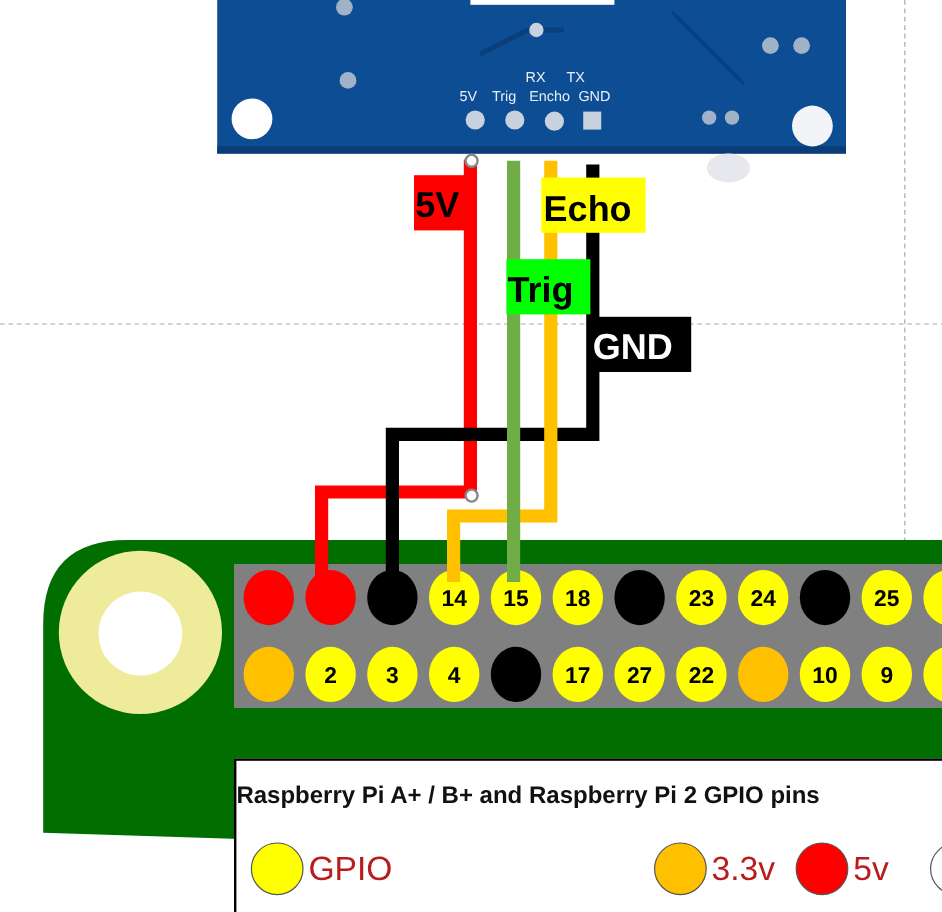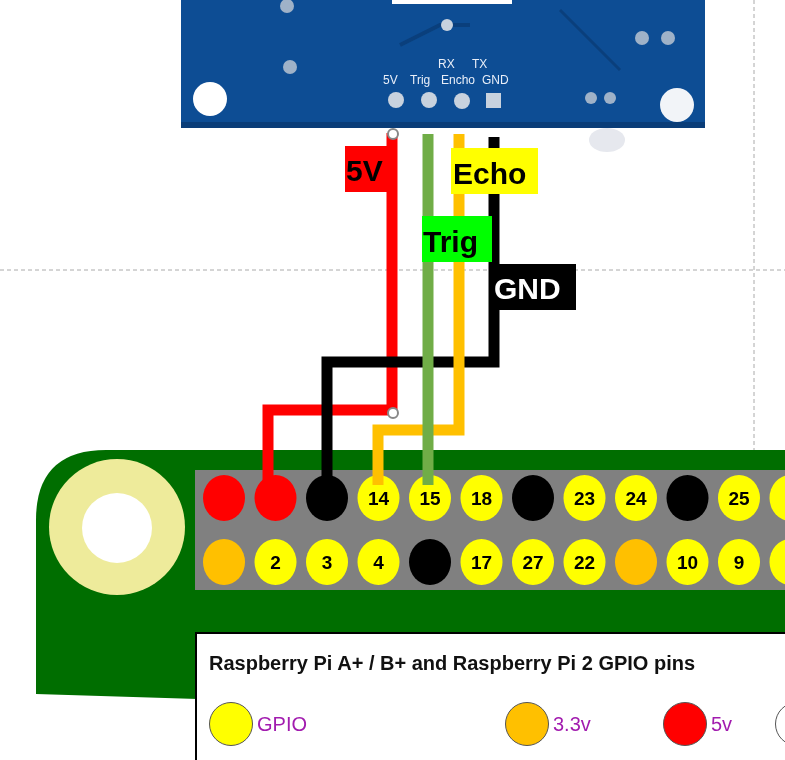--- a/index.html
+++ b/index.html
@@ -2,24 +2,24 @@
 <html><head>
 <meta charset="utf-8">
 <style>
   html, body { margin: 0; padding: 0; }
   body { width: 785px; height: 760px; position: relative; overflow: hidden; background: #ffffff; font-family: "Liberation Sans", sans-serif; }
   svg { position: absolute; left: 0; top: 0; }
   .pin-label { font-family: "Liberation Sans", sans-serif; font-weight: bold; font-size: 19px; fill: #000; }
   .wire-label { font-family: "Liberation Sans", sans-serif; font-weight: bold; font-size: 30px; }
   .sensor-label { font-family: "Liberation Sans", sans-serif; font-size: 12px; fill: #e8eef8; }
   .legend { position: absolute; left: 195px; top: 632px; width: 620px; height: 140px; background: #fff; border: 2px solid #000; box-sizing: border-box; }
-  .legend-title { position: absolute; left: 12px; top: 18px; font-weight: bold; font-size: 20px; color: #111; white-space: nowrap; }
+  .legend-title { position: absolute; left: 0; top: 18px; font-weight: bold; font-size: 20px; color: #111; white-space: nowrap; }
   .legend-item { position: absolute; top: 68px; display: flex; align-items: center; }
   .legend-dot { width: 44px; height: 44px; border-radius: 50%; border: 1px solid #555; box-sizing: border-box; }
-  .legend-text { font-size: 20px; color: #a21caf; margin-left: 4px; }
+  .legend-text { font-size: 28px; color: #b91c1c; margin-left: 4px; }
 </style>
 </head>
 <body>
 
 <svg width="785" height="760" viewBox="0 0 785 760" xmlns="http://www.w3.org/2000/svg">
 
   <line x1="0" y1="270" x2="785" y2="270" stroke="#aaa" stroke-width="1" stroke-dasharray="4,3"></line>
   <line x1="754" y1="0" x2="754" y2="760" stroke="#aaa" stroke-width="1" stroke-dasharray="4,3"></line>
 
   <g>
@@ -182,21 +182,21 @@
     <text class="wire-label" x="494" y="299" fill="#fff">GND</text>
   </g>
 </svg>
 
 <div class="legend">
   <div class="legend-title">Raspberry Pi A+ / B+ and Raspberry Pi 2 GPIO pins</div>
   <div class="legend-item" style="left:12px">
     <span class="legend-dot" style="background:#ffff00"></span>
     <span class="legend-text">GPIO</span>
   </div>
-  <div class="legend-item" style="left:308px">
+  <div class="legend-item" style="left:348px">
     <span class="legend-dot" style="background:#ffc000"></span>
     <span class="legend-text">3.3v</span>
   </div>
   <div class="legend-item" style="left:466px">
     <span class="legend-dot" style="background:#ff0000"></span>
     <span class="legend-text">5v</span>
   </div>
   <div class="legend-item" style="left:578px">
     <span class="legend-dot" style="background:#ffffff"></span>
   </div>

